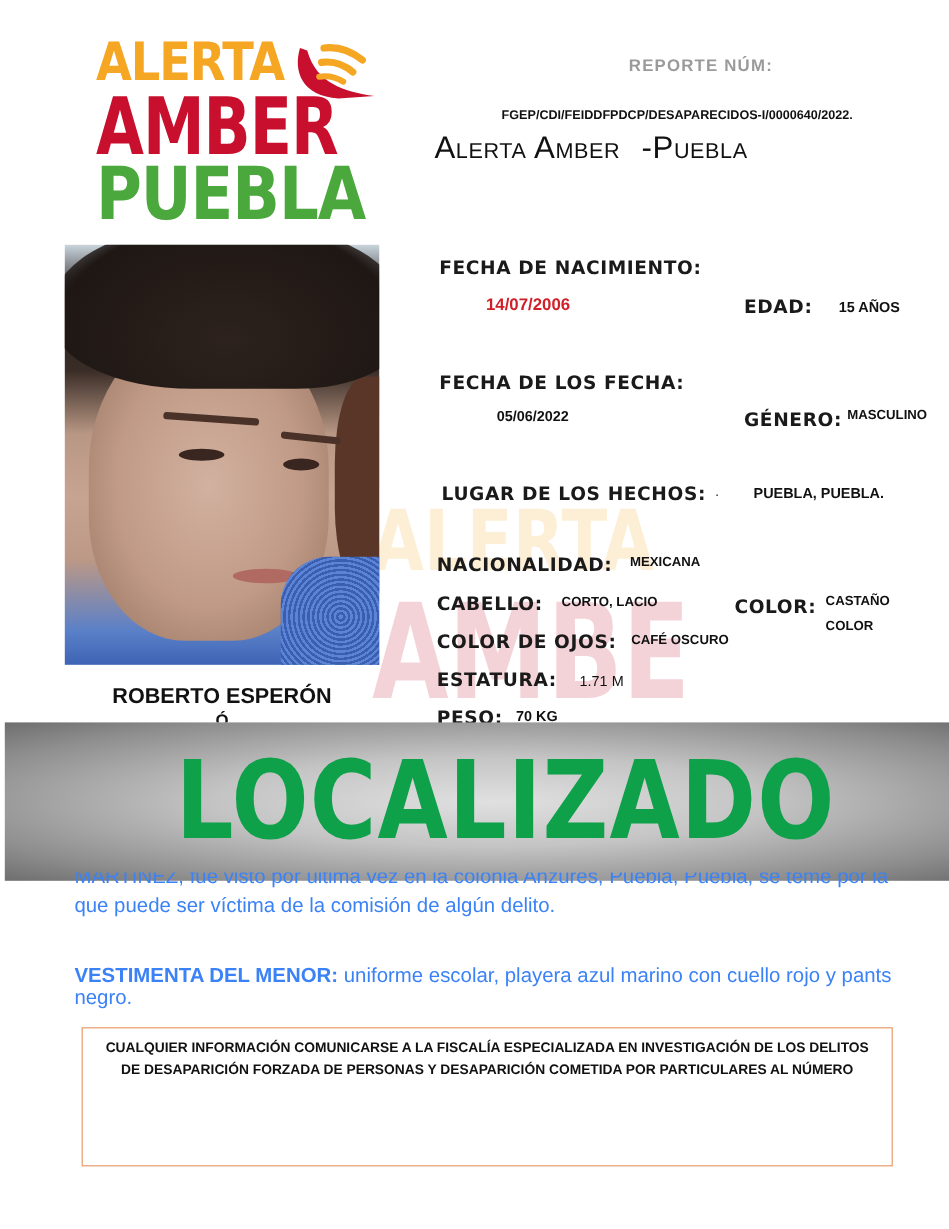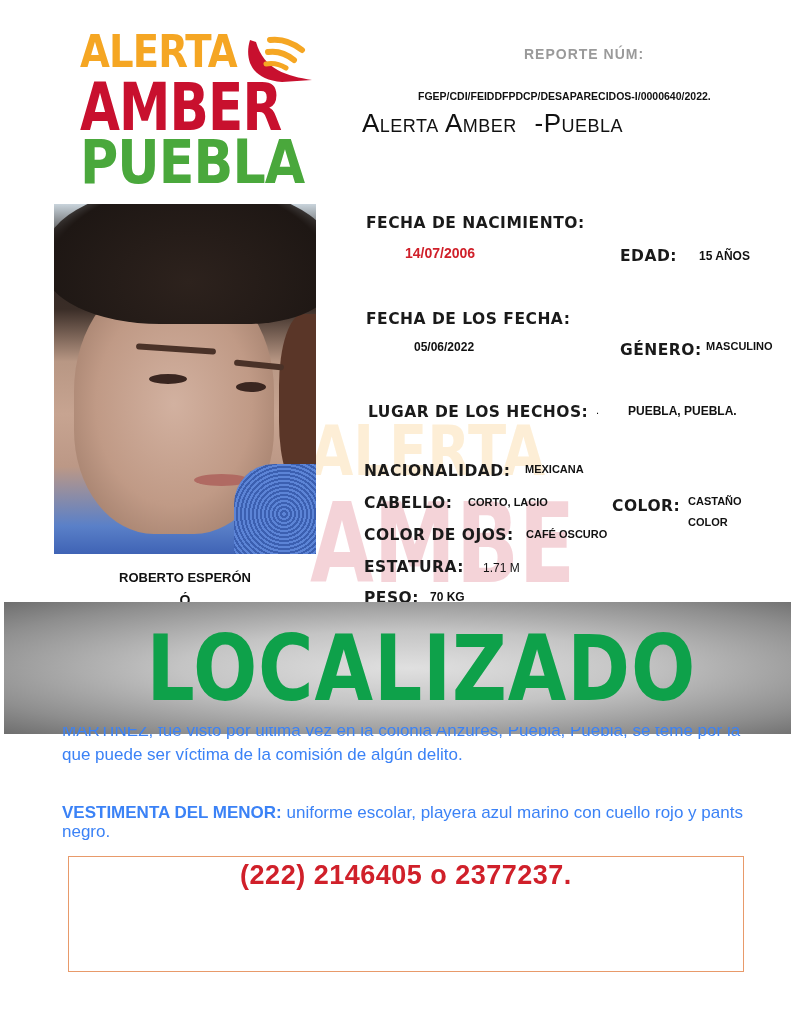--- a/index.html
+++ b/index.html
@@ -44,21 +44,21 @@
     .photo .eye.l { left: 95px; top: 170px; }
     .photo .eye.r { left: 182px; top: 178px; width: 30px; }
     .photo .brow { position: absolute; height: 6px; background: #4a3228; border-radius: 3px; }
     .photo .brow.l { left: 82px; top: 142px; width: 80px; transform: rotate(4deg); }
     .photo .brow.r { left: 180px; top: 158px; width: 50px; transform: rotate(6deg); }
     .photo .lips { position: absolute; left: 140px; top: 270px; width: 55px; height: 12px; border-radius: 50%; background: #b06a62; }
     .photo .shirt { position: absolute; left: 180px; top: 260px; width: 100px; height: 100px;
       background: repeating-radial-gradient(circle at 50% 50%, #5c84d6 0 2px, #3b5fb0 2px 4px); border-radius: 40% 0 0 0; }
     .photo .side-person { position: absolute; left: 225px; top: 110px; width: 60px; height: 180px; background: #5a3628; border-radius: 40% 0 0 40%; }
 
-    .person-name { left: 54px; top: 570px; width: 262px; text-align: center; font-size: 13px; font-weight: bold; color: #111; }
+    .person-name { left: 54px; top: 570px; width: 262px; text-align: center; font-size: 18px; font-weight: bold; color: #111; }
     .person-name2 { left: 54px; top: 592px; width: 262px; text-align: center; font-size: 14px; font-weight: bold; color: #111; height: 10px; overflow: hidden; }
 
     
     .watermark { left: 310px; top: 410px; width: 260px; height: 200px; opacity: 0.18; pointer-events: none; overflow: hidden; }
     .watermark .w1 { position: absolute; left: 0; top: 0; font-size: 70px; font-weight: bold; color: #f5a623; font-family: "DejaVu Sans", sans-serif; transform: scaleX(0.8); transform-origin: left top; }
     .watermark .w2 { position: absolute; left: 0; top: 70px; font-size: 110px; font-weight: bold; color: #c8102e; font-family: "DejaVu Sans", sans-serif; transform: scaleX(0.75); transform-origin: left top; }
 
     
     .lbl { font-family: "DejaVu Sans", sans-serif; font-weight: bold; color: #1a1a1a; font-size: 15.5px; letter-spacing: 0.5px; }
     .val { font-size: 12px; font-weight: bold; color: #111; }
@@ -161,14 +161,14 @@
 
 <div class="abs para para-top">
   <div class="inner">MARTÍNEZ, fue visto por última vez en la colonia Anzures, Puebla, Puebla, se teme por la integridad del menor toda vez</div>
 </div>
 <div class="abs para" style="top:745px;">que puede ser víctima de la comisión de algún delito.</div>
 <div class="abs para" style="top:779px;margin-top:24px;">
   <b>VESTIMENTA DEL MENOR:</b><span> uniforme escolar, playera azul marino con cuello rojo y pants negro.</span>
 </div>
 
 <div class="abs contact">
-  <div class="phone">(222) 2146405 o 2377237.</div>
+  <div class="ct">CUALQUIER INFORMACIÓN COMUNICARSE A LA FISCALÍA ESPECIALIZADA EN INVESTIGACIÓN DE LOS DELITOS DE DESAPARICIÓN FORZADA DE PERSONAS Y DESAPARICIÓN COMETIDA POR PARTICULARES AL NÚMERO</div>
 </div>
 
 </body></html>

